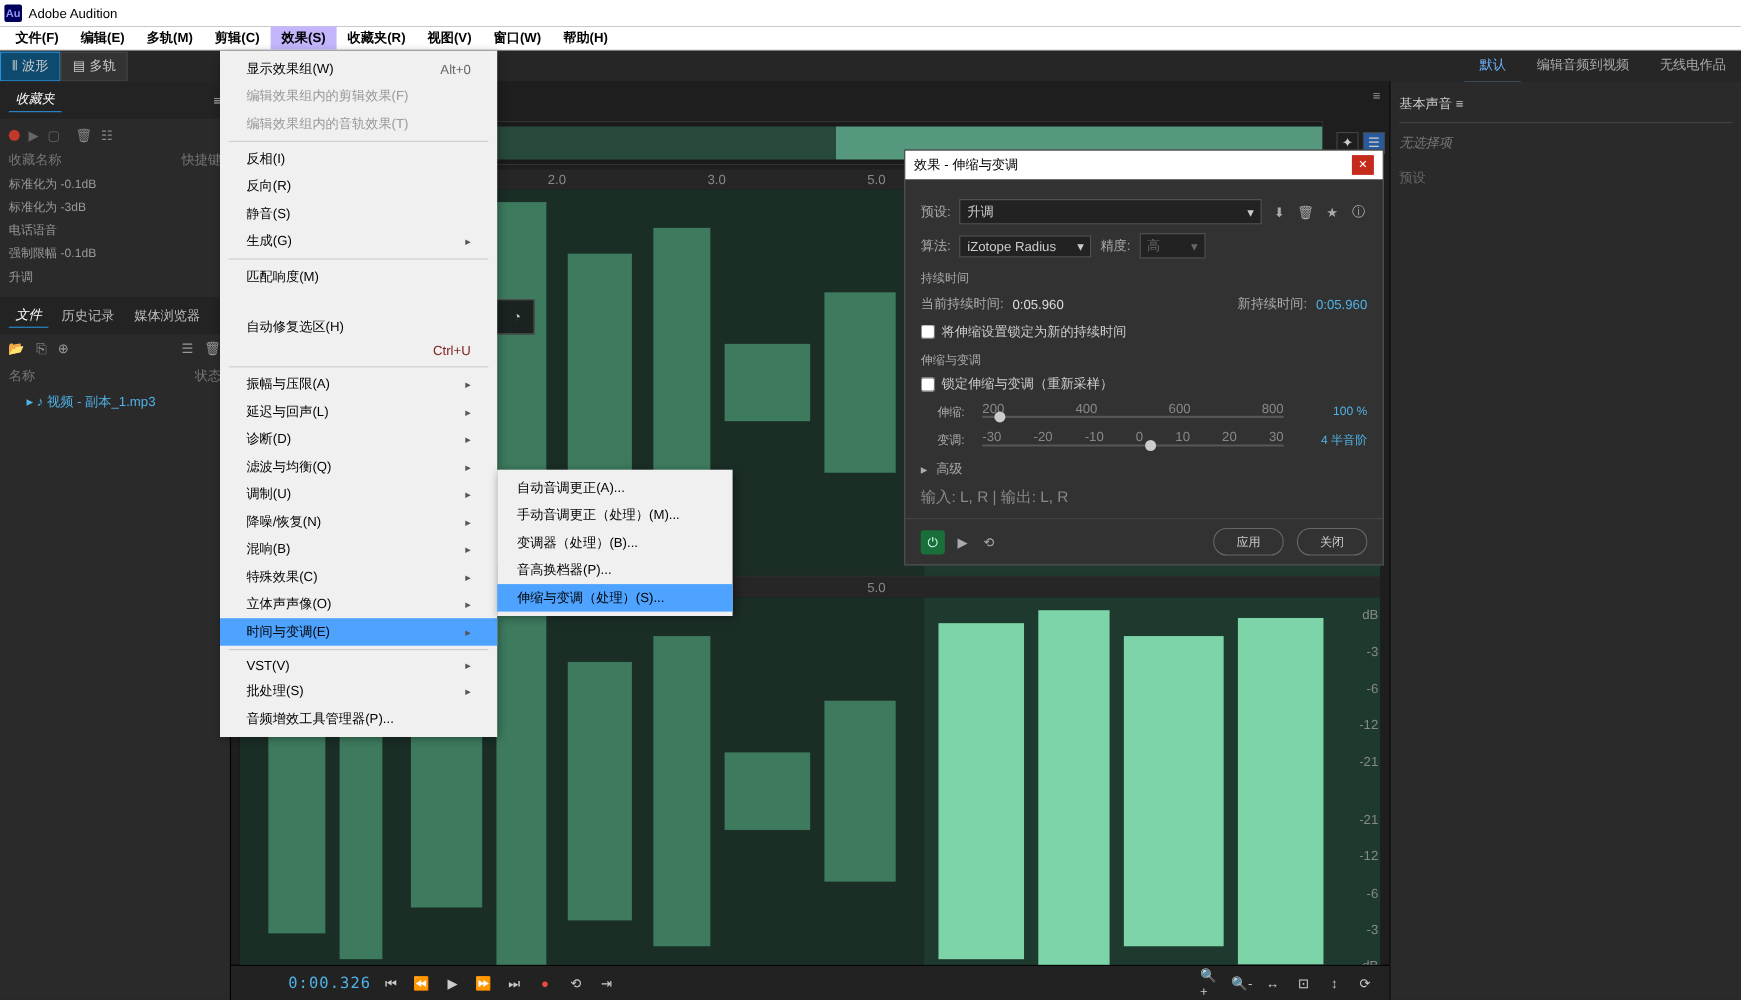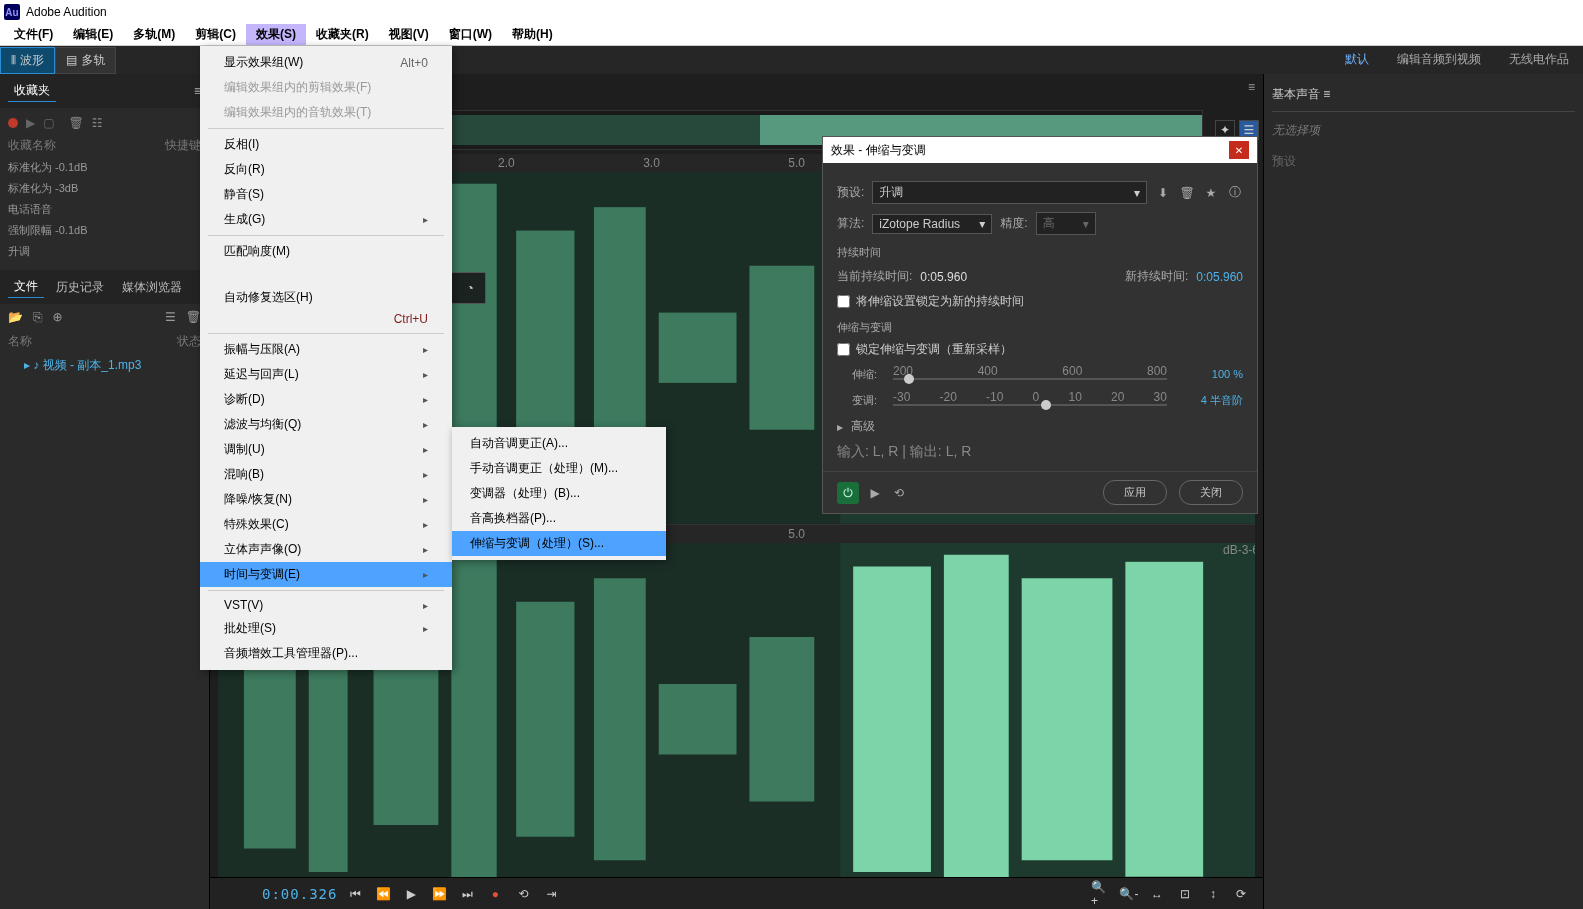--- a/index.html
+++ b/index.html
@@ -12,36 +12,36 @@
 .toolbar { background:#262626; height:28px; display:flex; align-items:center; }
 .tbtn { padding:4px 10px; border:1px solid #444; background:#333; display:flex; align-items:center; gap:4px; font-size:11px;}
 .tbtn.active { background:#0d4a6e; border-color:#2a8dd4;}
 .workspace-tabs { margin-left:auto; display:flex; gap:0; }
 .ws-tab { padding:6px 14px; color:#aaa; }
 .ws-tab.active { color:#6db4ff; border-bottom:2px solid #6db4ff;}
 .main { display:flex; height:calc(909px - 24px - 22px - 28px); }
 .left-col { width:210px; background:#2a2a2a; display:flex; flex-direction:column; border-right:1px solid #000;}
 .panel-hd { padding:6px 8px; background:#232323; display:flex; align-items:center; gap:6px; font-size:11px; color:#bbb;}
 .panel-hd .tab { padding:2px 6px;}
-.panel-hd .tab.active { color:#fff; border-bottom:1px solid #2a8dd4;}
+.panel-hd .tab.active { color:#fff; border-bottom:1px solid #2a8dd4;font-style:italic;}
 .panel-body { padding:6px; flex:0 0 auto;}
 .fav-row { display:flex; justify-content:space-between; padding:3px 8px; color:#999; font-size:11px;}
 .file-item{ padding:4px 8px 4px 24px; color:#4fb3e8; font-size:11px;}
 .center { flex:1; background:#1e1e1e; display:flex; flex-direction:column; position:relative;}
 .ed-tabs{ padding:6px 8px; display:flex; gap:16px; color:#999;}
 .ed-tabs .et.active{ color:#fff; border-bottom:1px solid #aaa; padding-bottom:2px;}
 .overview{ height:40px; margin:4px 8px; background:#1a1a1a; border:1px solid #333; position:relative; display:flex; align-items:center;}
 .ov-wave{ flex:1; height:30px; background:linear-gradient(90deg,#2d5d4a 0%,#2d5d4a 55%,#6fcfa8 55%,#6fcfa8 100%); opacity:.7;}
 .ruler{ height:18px; background:#262626; margin:0 8px; display:flex; color:#888; font-size:10px; align-items:center; position:relative;}
 .ruler span{ position:absolute; }
 .wave-area{ flex:1; margin:0 8px; background:#1a1a1a; position:relative; overflow:hidden;}
 .wave-top,.wave-bot{ height:50%; position:relative; background:#1e2622;}
 .wave-top{ border-bottom:1px solid #333;}
 .wave-svg{ width:100%; height:100%; }
-.db-scale{ position:absolute; right:2px; top:0; bottom:0; width:30px; color:#888; font-size:9px; display:flex; flex-direction:row; justify-content:space-around; text-align:right; pointer-events:none;}
+.db-scale{ position:absolute; right:2px; top:0; bottom:0; width:30px; color:#888; font-size:9px; display:flex; flex-direction:column; justify-content:space-around; text-align:right; pointer-events:none;}
 .transport{ height:32px; background:#222; display:flex; align-items:center; gap:8px; padding:0 12px; border-top:1px solid #000;}
 .tc{ color:#4fb3e8; font-family:monospace; font-size:14px; letter-spacing:1px; margin-right:auto; margin-left:40px;}
 .tbtn-sm{ width:20px; height:20px; color:#ccc; display:flex; align-items:center; justify-content:center; cursor:pointer; font-size:12px;}
 .right-col{ width:320px; background:#2a2a2a; border-left:1px solid #000; padding:8px;}
 .right-col .hd{ color:#ccc; padding:4px 0 8px; border-bottom:1px solid #444;}
 .right-col .msg{ color:#777; font-style:italic; padding:10px 0;}
 
 .menu-drop{ position:absolute; top:46px; left:200px; width:252px; background:#f0f0f0; color:#000; box-shadow:2px 2px 8px rgba(0,0,0,.4); z-index:100; padding:4px 0;}
 .menu-drop .row{ padding:4px 24px 4px 24px; display:flex; justify-content:space-between; align-items:center; font-size:12px;}
 .menu-drop .row.sel{ background:#4da3ff; color:#000;}
@@ -344,24 +344,24 @@
     <div class="row arrow">
       <span>诊断(D)</span>
     </div>
     <div class="row arrow">
       <span>滤波与均衡(Q)</span>
     </div>
     <div class="row arrow">
       <span>调制(U)</span>
     </div>
     <div class="row arrow">
+      <span>降噪/恢复(N)</span>
+    </div>
+    <div class="row arrow">
       <span>混响(B)</span>
-    </div>
-    <div class="row arrow">
-      <span>降噪/恢复(N)</span>
     </div>
     <div class="row arrow">
       <span>特殊效果(C)</span>
     </div>
     <div class="row arrow">
       <span>立体声声像(O)</span>
     </div>
     <div class="row sel arrow">
       <span>时间与变调(E)</span>
     </div>

